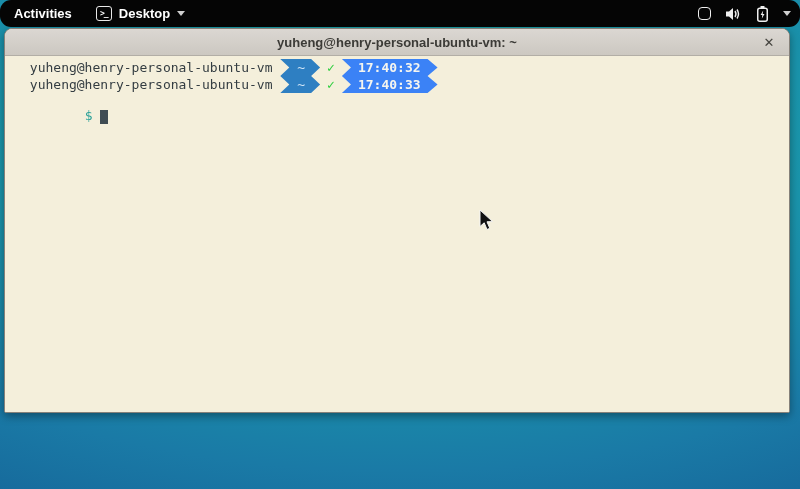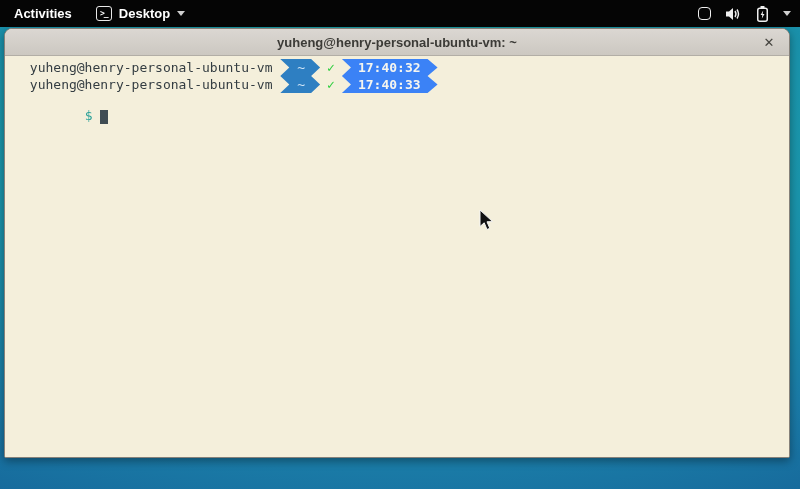--- a/index.html
+++ b/index.html
@@ -7,21 +7,21 @@
   .screen {
     position:relative; width:800px; height:489px;
     background: radial-gradient(ellipse 115% 95% at 50% 28%, #1ba89e 0%, #1a94ab 45%, #1a7aa6 72%, #145f95 100%);
     font-family:"Liberation Sans","DejaVu Sans",sans-serif;
   }
 
   
   .topbar {
     position:absolute; top:0; left:0; right:0; height:27px;
     background:#050505; color:#fff; display:flex; align-items:center;
-    font-size:13px; font-weight:bold; z-index:10;
+    font-size:13px; font-weight:bold; z-index:10;border-radius:11px;
   }
   .topbar-left { display:flex; align-items:center; gap:20px; margin-left:10px; }
   .activities { padding:0 4px; cursor:default; }
   .app-menu { display:flex; align-items:center; gap:7px; }
   .term-badge {
     width:16px; height:15px; border:1px solid #e8e8e8; border-radius:3px;
     font:bold 8px/13px "DejaVu Sans Mono",monospace; text-align:center; color:#fff;
     letter-spacing:-1px;
   }
   .caret-down {
@@ -31,21 +31,21 @@
   .clock-area {
     position:absolute; left:50%; transform:translateX(-50%); top:0; height:27px;
     display:flex; align-items:center; gap:6px;
   }
   .notif-dot { width:5px; height:5px; border-radius:50%; background:#e6e6e6; }
   .topbar-right { position:absolute; right:9px; top:0; height:27px; display:flex; align-items:center; gap:15px; }
   .screen-ico { width:13px; height:13px; border:1.5px solid #efefef; border-radius:4px; }
 
   
   .window {
-    position:absolute; left:4px; top:28px; width:786px; height:430px;
+    position:absolute; left:4px; top:28px; width:786px; height:385px;
     border:1px solid #85817a; border-radius:8px 8px 2px 2px;
     box-shadow:0 3px 10px rgba(0,0,0,.38); overflow:hidden; z-index:5;
     background:#f4efdb;
   }
   .titlebar {
     height:27px; background:linear-gradient(#dbd7d2,#ccc8c1);
     border-bottom:1px solid #b2aea6; position:relative;
     display:flex; align-items:center; justify-content:center;
     color:#3c3b37; font-size:13px; font-weight:bold;
   }

